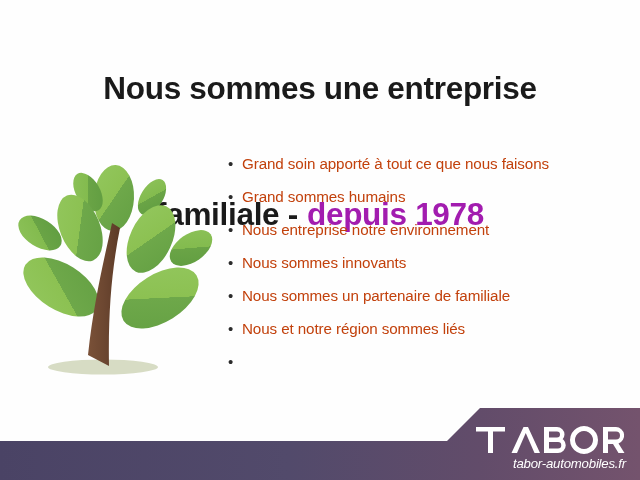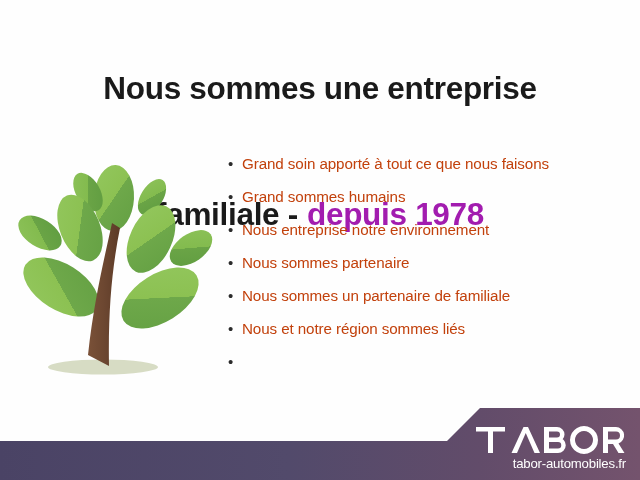--- a/index.html
+++ b/index.html
@@ -94,20 +94,21 @@
     height: 80px;
   }
   .banner svg { display: block; }
 
   .logo-block {
     position: absolute;
     right: 10px;
     bottom: 8px;
     width: 170px;
     text-align: center;
+    font-style: italic;
   }
   .logo-mark {
     display: block;
     width: 155px;
     margin: 0 0 0 auto;
   }
   .logo-tagline {
     display: block;
     margin-top: 2px;
     font-size: 13.2px;
@@ -187,21 +188,21 @@
     <div class="bullet-row">
       <span class="bullet-dot">•</span>
       <span class="bullet-text">Grand sommes humains</span>
     </div>
     <div class="bullet-row">
       <span class="bullet-dot">•</span>
       <span class="bullet-text">Nous entreprise notre environnement</span>
     </div>
     <div class="bullet-row">
       <span class="bullet-dot">•</span>
-      <span class="bullet-text">Nous sommes partenaire</span>
+      <span class="bullet-text">Nous sommes innovants</span>
     </div>
     <div class="bullet-row">
       <span class="bullet-dot">•</span>
       <span class="bullet-text">Nous sommes un partenaire de familiale</span>
     </div>
     <div class="bullet-row">
       <span class="bullet-dot">•</span>
       <span class="bullet-text">Nous et notre région sommes liés</span>
     </div>
     <div class="bullet-row">

